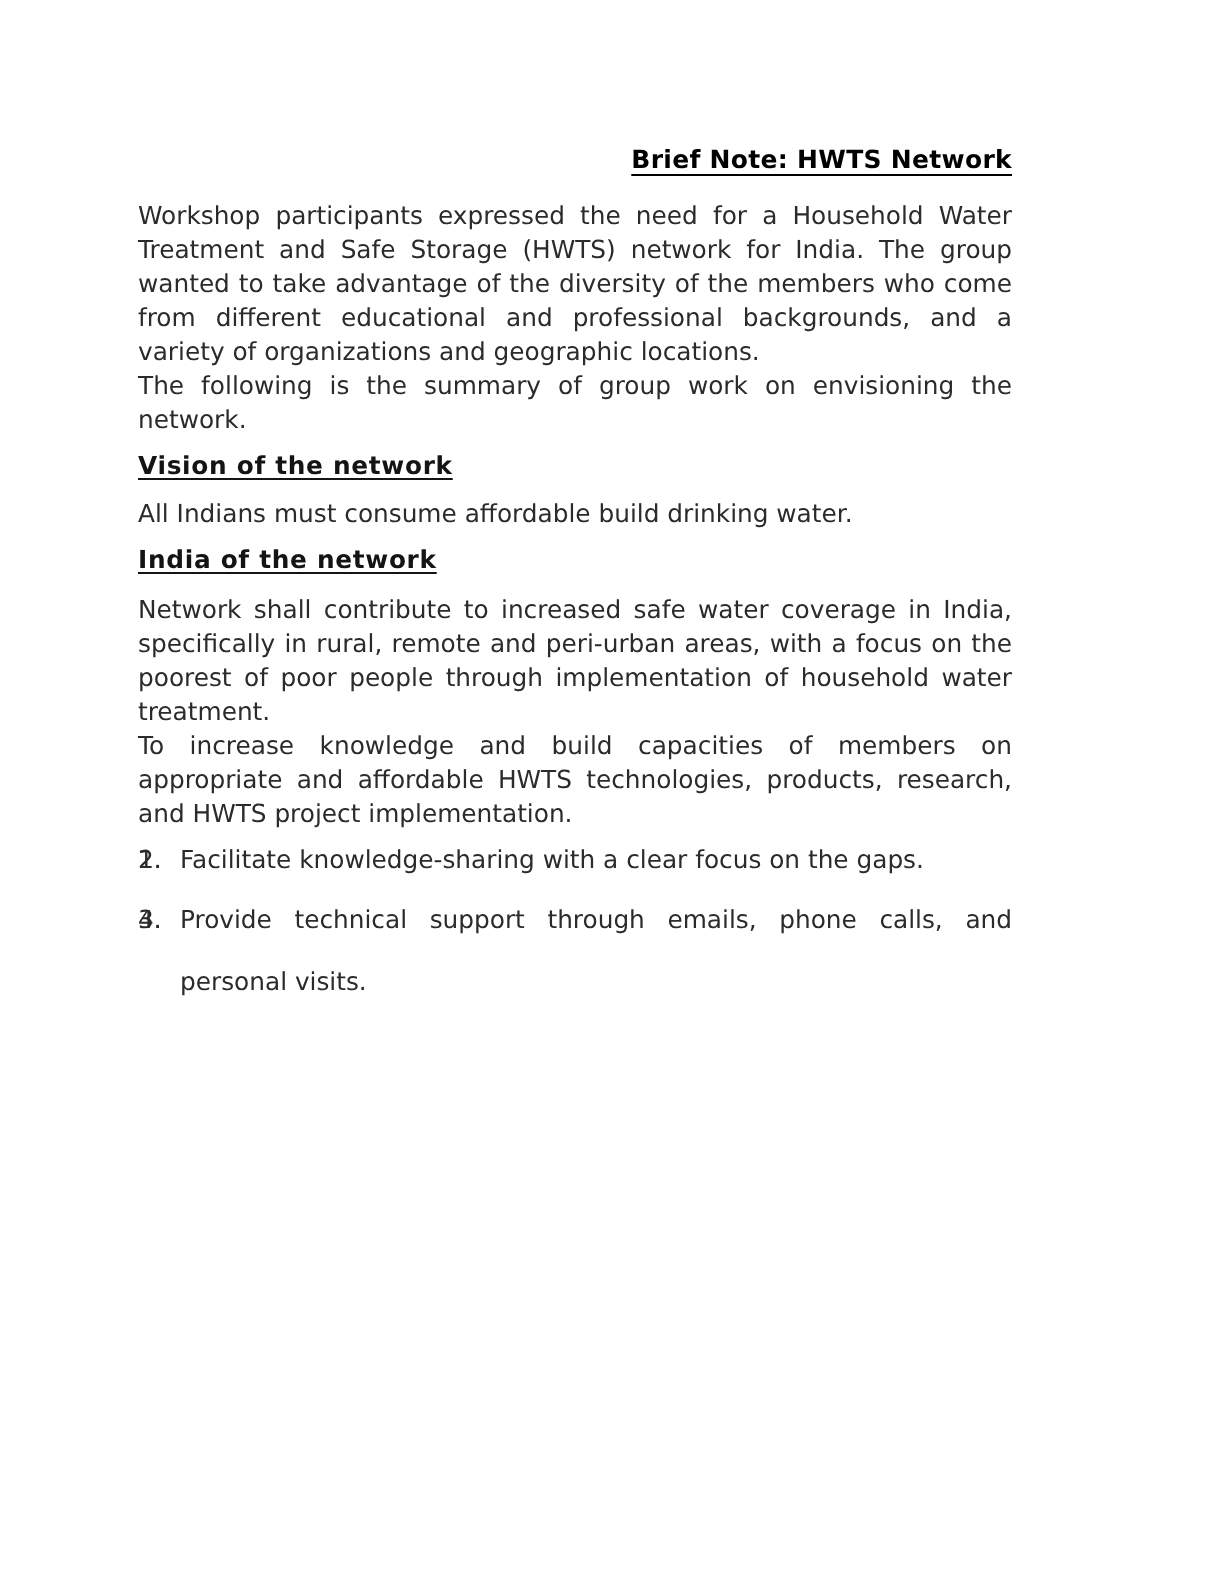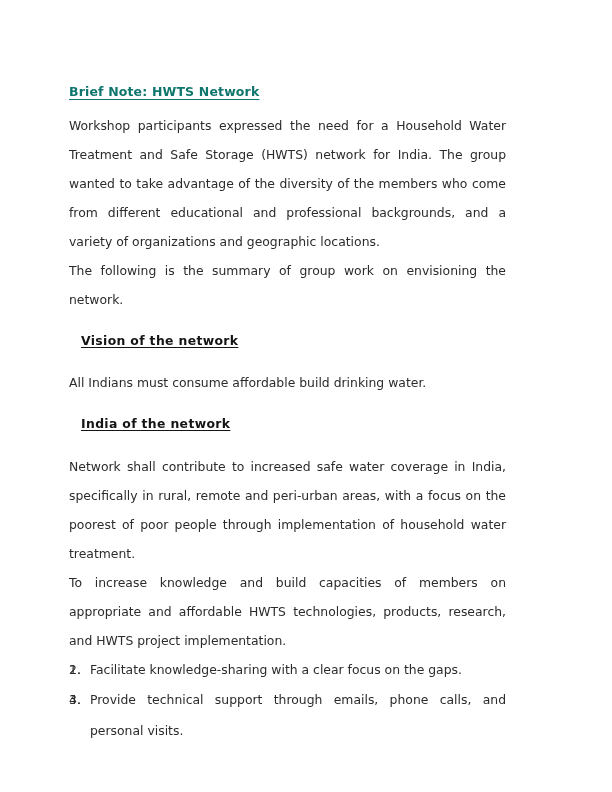--- a/index.html
+++ b/index.html
@@ -16,45 +16,45 @@
   }
   .page {
     position: relative;
     width: 612px;
     height: 792px;
     background: #ffffff;
     box-sizing: border-box;
     padding: 70px 106px 0 69px;
   }
   .doc-title {
-    text-align: left;
+    text-align: right;
     font-size: 12.5px;
     font-weight: bold;
     line-height: 20px;
-    margin: 12px 0 9px 0;
+    margin: 0 0 9px 0;
     letter-spacing: 0.15px;
-    color: #0f766e;
+    color: #000000;
   }
   .doc-title span.ul {
     text-decoration: underline;
     text-underline-offset: 2.5px;
   }
   .para {
     font-size: 12.4px;
-    line-height: 29px;
+    line-height: 17px;
     text-align: justify;
     text-justify: inter-word;
     margin: 0;
     color: #2b2b2b;
   }
   .section-head {
     font-size: 12.4px;
     font-weight: bold;
     line-height: 30.4px;
-    margin: 12px;
+    margin: 0;
     color: #141414;
   }
   .section-head span.ul {
     text-decoration: underline;
     text-underline-offset: 2px;
     letter-spacing: 0.35px;
   }
   .list {
     margin: 0;
     padding: 0;

